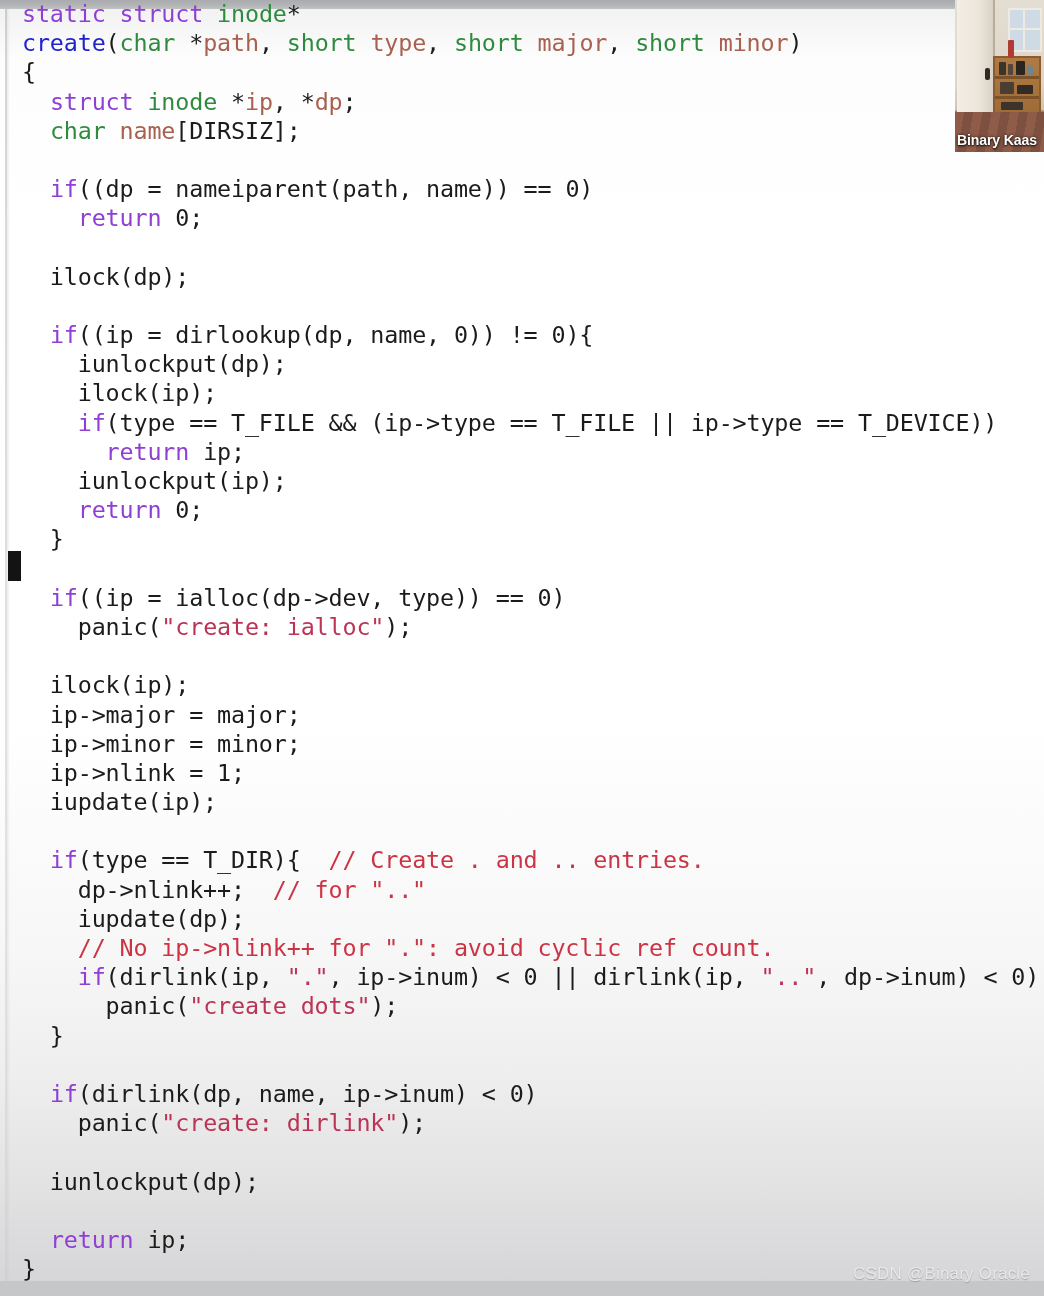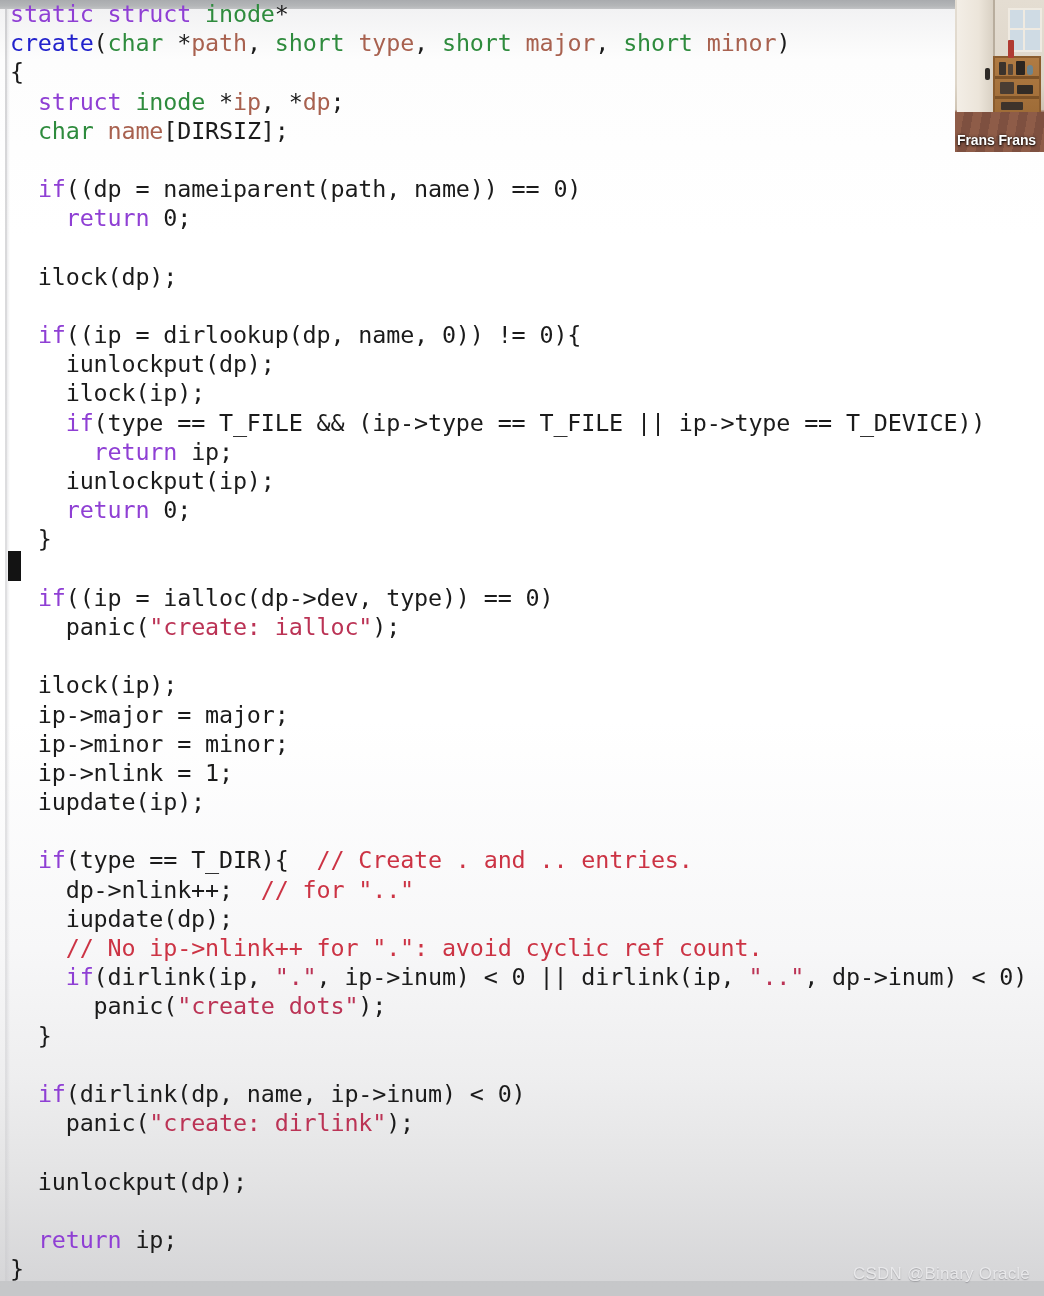--- a/index.html
+++ b/index.html
@@ -77,21 +77,21 @@
     font-size: 23.4px;
     line-height: 29.2px;
     letter-spacing: -0.15px;
     white-space: pre;
     color: #1b1b1b;
     -webkit-font-smoothing: antialiased;
   }
   .ln {
     display: block;
     height: 29.2px;
-    padding-left: 10px;
+    padding-left: 22px;
     position: relative;
   }
 
   
   .kw   { color: #8f3fd4; }            
   .fn   { color: #2222cc; margin-top: 32px; }            
   .type { color: #2e8b3d; }            
   .var  { color: #a8614f; text-align: center; }            
   .str  { color: #bb3355; }            
   .cmt  { color: #cc3344; }            
@@ -222,18 +222,18 @@
       <div class="vt-obj" style="left:4px;top:4px;width:7px;height:13px;"></div>
       <div class="vt-obj" style="left:13px;top:6px;width:5px;height:11px;background:#54463a;"></div>
       <div class="vt-obj" style="left:21px;top:3px;width:9px;height:14px;background:#2b2520;"></div>
       <div class="vt-obj" style="left:32px;top:7px;width:6px;height:10px;background:#6d8590;border-radius:3px;"></div>
       <div class="vt-obj" style="left:5px;top:24px;width:14px;height:12px;background:#4a3d33;"></div>
       <div class="vt-obj" style="left:22px;top:27px;width:16px;height:9px;background:#332c26;"></div>
       <div class="vt-obj" style="left:6px;top:44px;width:22px;height:8px;background:#3d332b;"></div>
     </div>
     <div class="vt-obj" style="right:30px;top:40px;width:6px;height:18px;background:#b03b32;border-radius:1px;"></div>
     <div class="vt-floor"></div>
-    <div id="video-name">Frans Frans</div>
+    <div id="video-name">Binary Kaas</div>
   </div>
 
   <div id="watermark">CSDN @Binary Oracle</div>
 
 </div>
 
 </body></html>

